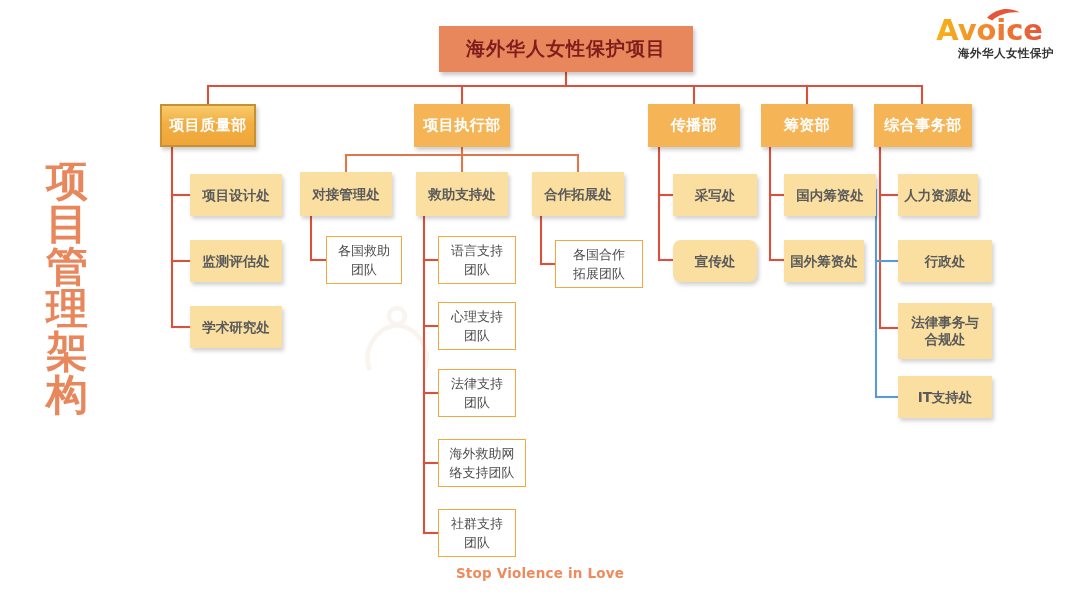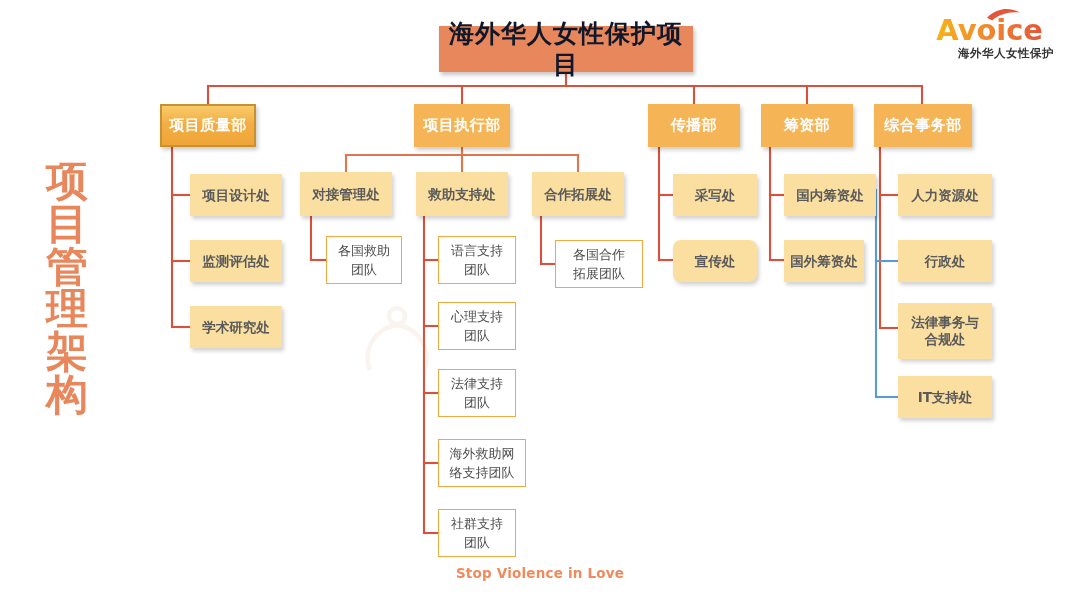--- a/index.html
+++ b/index.html
@@ -20,22 +20,22 @@
     display: flex; align-items: center; justify-content: center;
     text-align: center;
     line-height: 1.25;
     z-index: 5;
     white-space: pre-line;
   }
 
   
   .lv1 {
     background: #E8875C;
-    color: #0f172a;
-    font-size: 25px;
+    color: #7f1d1d;
+    font-size: 19px;
     font-weight: bold;
     letter-spacing: 1px;
     box-shadow: 2px 3px 4px rgba(0,0,0,.22);
   }
 
   
   .lv2 {
     background: #F5B455;
     color: #ffffff;
     font-size: 15px;
@@ -232,21 +232,21 @@
 
   <div class="node lv4" style="left:555px; top:240px; width:88px; height:48px;">各国合作
 拓展团队</div>
 
   <div class="node lv3" style="left:673px; top:174px; width:84px; height:42px;">采写处</div>
   <div class="node lv3" style="left:673px; top:240px; width:84px; height:42px;border-radius:8px;">宣传处</div>
 
   <div class="node lv3" style="left:784px; top:174px; width:92px; height:42px;">国内筹资处</div>
   <div class="node lv3" style="left:784px; top:240px; width:80px; height:42px;">国外筹资处</div>
 
-  <div class="node lv3" style="left:898px; top:174px; width:94px; height:42px;">人力资源处</div>
+  <div class="node lv3" style="left:898px; top:174px; width:80px; height:42px;">人力资源处</div>
   <div class="node lv3" style="left:898px; top:240px; width:94px; height:42px;">行政处</div>
   <div class="node lv3" style="left:898px; top:303px; width:94px; height:56px;">法律事务与
 合规处</div>
   <div class="node lv3" style="left:898px; top:376px; width:94px; height:42px;">IT支持处</div>
 
   <div id="side-title">
     <span>项</span>
     <span>目</span>
     <span>管</span>
     <span>理</span>

